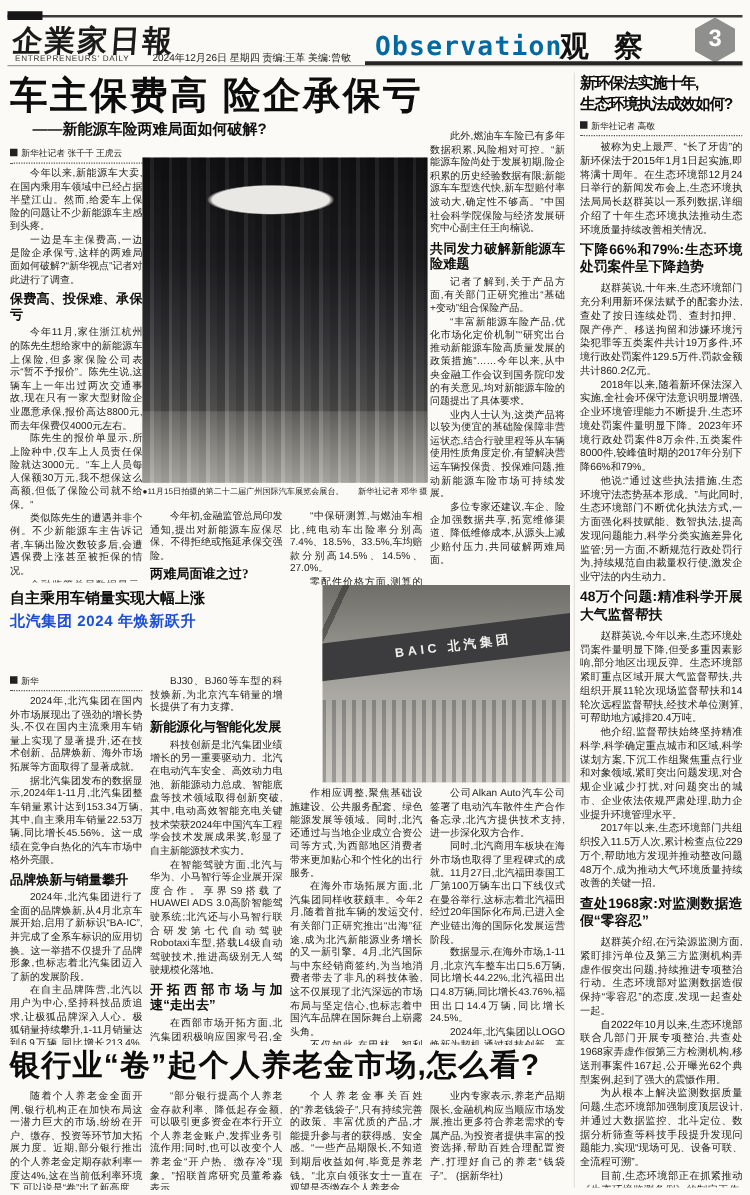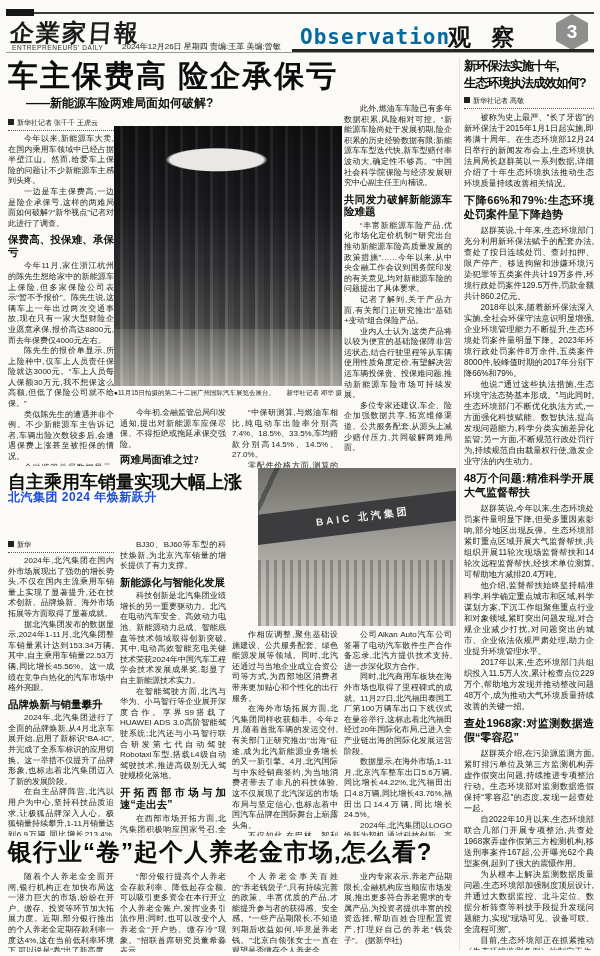--- a/index.html
+++ b/index.html
@@ -38,21 +38,21 @@
   .photo-top::after{content:"";position:absolute;left:0;bottom:0;width:100%;height:22%;
        background:linear-gradient(180deg,rgba(235,233,225,.15),rgba(240,238,230,.45));}
   .a1-caption{position:absolute;left:114px;top:389px;width:228px;display:flex;justify-content:space-between;
               font-size:6.5px;color:#1e1e1e;white-space:nowrap;overflow:hidden;}
   
   .env{position:absolute;left:464px;top:58px;width:130px;height:892px;overflow:hidden;text-align:justify;}
   .env-title{font-size:12.5px;letter-spacing:-1px;font-weight:900;line-height:16.5px;color:#0c0c0c;margin-bottom:5px;}
   .env .para{font-size:8.2px;line-height:11px;}
   .env .sub{font-size:11px;line-height:13.5px;margin:5px 0 4px 0;}
   
-  .a3-kicker{position:absolute;left:8px;top:470px;font-size:18px;font-weight:900;color:#0d0d0d;}
+  .a3-kicker{position:absolute;left:8px;top:470px;font-size:12px;font-weight:900;color:#0d0d0d;}
   .a3-headline{position:absolute;left:8px;top:489px;font-size:12px;font-weight:900;letter-spacing:.5px;color:#1d4ed8;white-space:nowrap;}
   .photo-mid{position:absolute;left:258px;top:468px;width:198px;height:158px;overflow:hidden;
      background:
        linear-gradient(115deg, rgba(255,255,255,0) 0 6%, rgba(30,30,32,.45) 6% 8%, rgba(255,255,255,0) 8%),
        linear-gradient(180deg,#6f6e68 0%,#8a8983 24%,#a3a19b 48%,#bdbbb4 76%,#d0cec7 100%);}
   .photo-mid::after{content:"";position:absolute;left:0;bottom:0;width:100%;height:42%;opacity:.55;
        background:repeating-linear-gradient(90deg, rgba(38,38,42,.55) 0 3px, rgba(255,255,255,0) 3px 8px);}
   .photo-banner{position:absolute;left:-6px;top:34px;width:112%;height:30px;background:#3c3b3e;
        transform:rotate(-7deg);display:flex;align-items:center;justify-content:center;
        color:#efefec;font-size:10px;font-weight:bold;letter-spacing:3px;white-space:nowrap;}
@@ -99,24 +99,24 @@
       <p class="para">今年初,金融监管总局印发通知,提出对新能源车应保尽保、不得拒绝或拖延承保交强险。</p>
       <h4 class="sub">两难局面谁之过?</h4>
     </div>
   <div class="col" style="left:232px;top:408px;width:106px;height:60px;">
       <p class="para">“中保研测算,与燃油车相比,纯电动车出险率分别高7.4%、18.5%、33.5%,车均赔款分别高14.5%、14.5%、27.0%。</p>
       <p class="para">零配件价格方面,测算的110个主流车系中,2023年及2024年上半年常用配件价格平均涨幅为9.9%、7.72%、7.5%和10.6%,连续四年走高。</p>
     </div>
   <div class="col" style="left:344px;top:104px;width:108px;height:362px;">
       <p class="para">此外,燃油车车险已有多年数据积累,风险相对可控。“新能源车险尚处于发展初期,险企积累的历史经验数据有限;新能源车车型迭代快,新车型赔付率波动大,确定性不够高。”中国社会科学院保险与经济发展研究中心副主任王向楠说。</p>
       <h4 class="sub">共同发力破解新能源车险难题</h4>
+      <p class="para">记者了解到,关于产品方面,有关部门正研究推出“基础+变动”组合保险产品。</p>
       <p class="para">“丰富新能源车险产品,优化市场化定价机制”“研究出台推动新能源车险高质量发展的政策措施”……今年以来,从中央金融工作会议到国务院印发的有关意见,均对新能源车险的问题提出了具体要求。</p>
-      <p class="para">记者了解到,关于产品方面,有关部门正研究推出“基础+变动”组合保险产品。</p>
       <p class="para">业内人士认为,这类产品将以较为便宜的基础险保障非营运状态,结合行驶里程等从车辆使用性质角度定价,有望解决营运车辆投保贵、投保难问题,推动新能源车险市场可持续发展。</p>
-      <p class="para">多位专家还建议,车企、险企加强数据共享,拓宽维修渠道、公共服务配套,从源头上减少赔付压力,共同破解两难局面。</p>
+      <p class="para">多位专家还建议,车企、险企加强数据共享,拓宽维修渠道、降低维修成本,从源头上减少赔付压力,共同破解两难局面。</p>
     </div>
 
   <div class="env">
     <div class="env-title">
       <div>新环保法实施十年,</div>
       <div>生态环境执法成效如何?</div>
     </div>
     <div class="byline"><span class="sq"></span><span>新华社记者 高敬</span></div>
     <div>
         <p class="para">被称为史上最严、“长了牙齿”的新环保法于2015年1月1日起实施,即将满十周年。在生态环境部12月24日举行的新闻发布会上,生态环境执法局局长赵群英以一系列数据,详细介绍了十年生态环境执法推动生态环境质量持续改善相关情况。</p>

